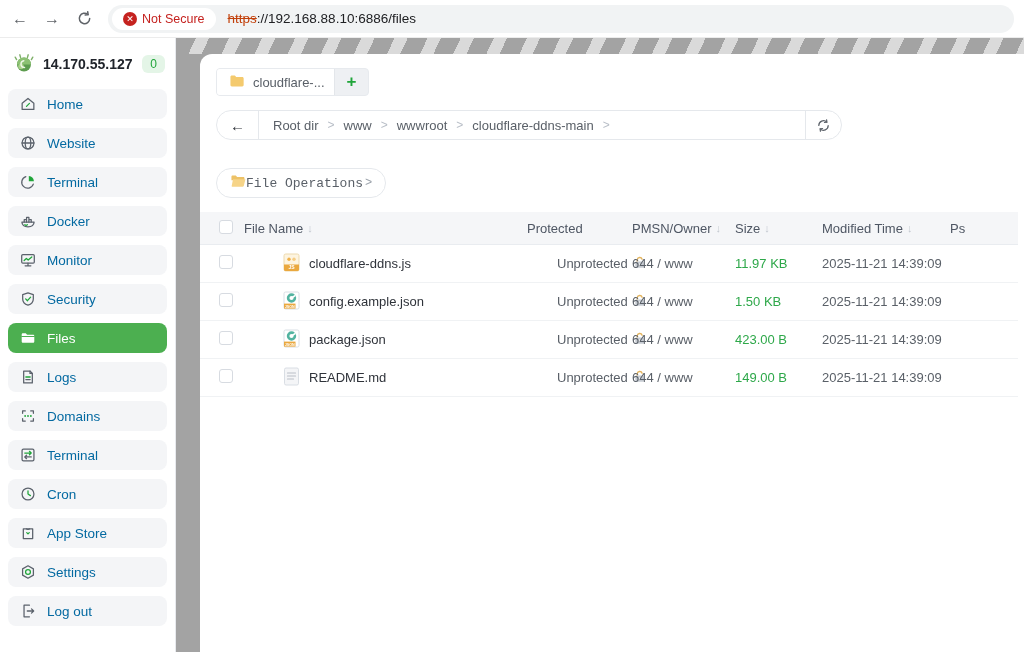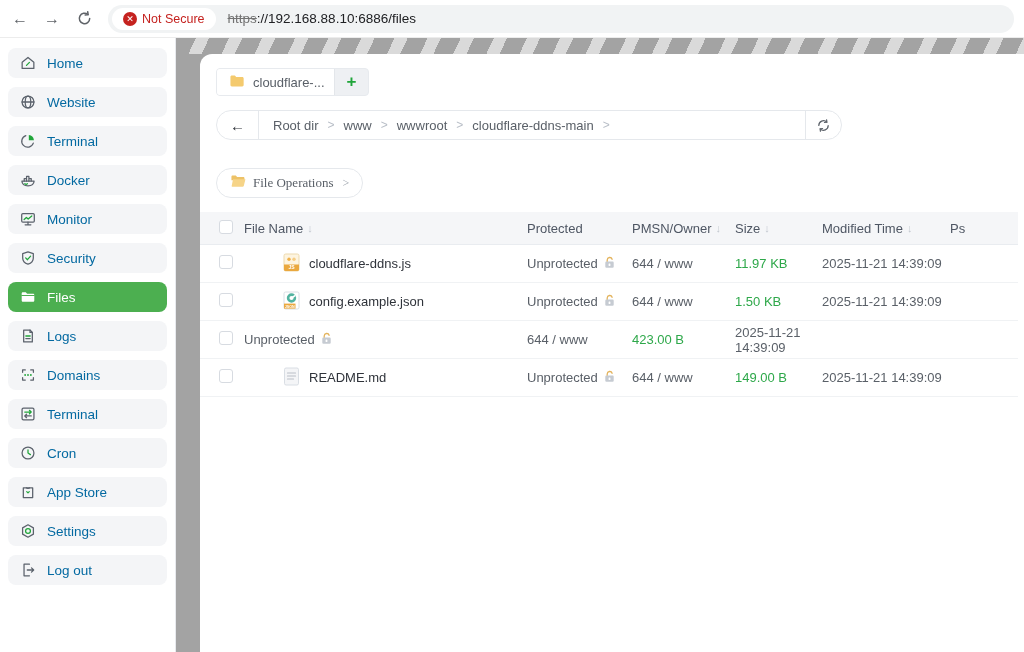--- a/index.html
+++ b/index.html
@@ -16,21 +16,21 @@
                  background:#fff; border-bottom:1px solid #ececec; }
   .nav-btn { width:28px; height:28px; display:flex; align-items:center; justify-content:center;
              font-size:16px; color:#5f6368; border-radius:50%; margin:0 2px; cursor:pointer; }
   .url-pill { flex:1; height:28px; background:#f1f3f4; border-radius:14px; display:flex;
               align-items:center; padding:0 12px 0 4px; margin-left:8px; min-width:0; }
   .ns-chip { height:22px; background:#fff; border-radius:11px; display:flex; align-items:center;
              gap:5px; padding:0 11px; color:#c5221f; font-size:12.5px; cursor:pointer; }
   .ns-dot { width:14px; height:14px; border-radius:50%; background:#c5221f; color:#fff;
             font-size:9px; font-weight:bold; display:flex; align-items:center; justify-content:center; }
   .url-text { margin-left:12px; font-size:13.5px; color:#202124; white-space:nowrap; }
-  .url-https { color:#737373; text-decoration:line-through;margin-top:40px; }
+  .url-https { color:#c2410c; text-decoration:line-through;margin-top:40px; }
 
   
   .app { display:flex; height:614px; }
 
   .sidebar { width:176px; flex-shrink:0; background:#fff; border-right:1px solid #e8eaee;
              padding:10px 8px 0 8px; }
   .logo-row { display:flex; align-items:center; gap:7px; padding:2px 2px 11px 4px; }
   .server-ip { font-size:14px; font-weight:bold; color:#20242b; }
   .count-badge { margin-left:auto; background:#e4f5e7; color:var(--brand-green,#20a53a);
                  font-size:12px; padding:2px 8px; border-radius:6px; cursor:pointer; }
@@ -65,37 +65,37 @@
   .crumb-back { width:42px; align-self:stretch; display:flex; align-items:center; justify-content:center;
                 border-right:1px solid #e5e8ec; font-size:15px; color:#2b2f36; cursor:pointer; }
   .crumb-items { flex:1; display:flex; align-items:center; gap:9px; padding:0 14px; font-size:13px;
                  color:#5a6068; white-space:nowrap; overflow:hidden; }
   .crumb-sep { color:#b8bec7; font-size:12px; }
   .crumb-item { cursor:pointer; }
   .crumb-refresh { width:36px; align-self:stretch; border-left:1px solid #e5e8ec; display:flex;
                    align-items:center; justify-content:center; cursor:pointer; }
 
   
-  .fileops-btn { margin:28px 0 0 16px; height:30px; display:inline-flex; align-items:center; gap:7px;
+  .fileops-btn { margin:28px 0 0 16px; height:30px; display:inline-flex; align-items:center; 
                  border:1px solid #e5e8ec; border-radius:16px; background:#fff; padding:0 13px;
-                 font-size:13px; color:#5a6068; cursor:pointer; font-family:Liberation Serif, serif; }
+                 font-size:13px; color:#5a6068; cursor:pointer; font-family:Liberation Mono, monospace; }
   .chev { color:#9aa1aa; font-size:12px; margin-left:2px; }
 
   
   .file-table { margin-top:14px; font-size:13px; }
   .grid-row { display:grid; grid-template-columns:44px 283px 105px 103px 87px 128px 1fr; align-items:center; }
   .thead { height:33px; background:#f5f6f8; color:#4e5663; border-bottom:1px solid #e9ecf0; }
   .th { display:flex; align-items:center; gap:4px; cursor:pointer; }
   .sort { color:#c3c8cf; font-size:11px; }
   .cell-check { padding-left:19px; }
   .checkbox { width:14px; height:14px; border:1px solid #d7dbe1; border-radius:3px; background:#fff;
               display:inline-block; cursor:pointer; }
   .trow { height:38px; border-bottom:1px solid #f0f2f4; color:#5a6068; }
   .cell-name { display:flex; align-items:center; gap:9px; color:#2f333a; cursor:pointer;padding-left:39px; }
-  .cell-prot { display:flex; gap:5px; }
+  .cell-prot { display:flex; gap:5px;margin-left:30px; }
   .cell-size { color:var(--size-green,#2ea84a); }
 </style>
 </head>
 <body>
 
 <div class="screen">
 
   <div class="browser-bar">
     <span class="nav-btn">←</span>
     <span class="nav-btn">→</span>
@@ -110,20 +110,33 @@
         <span class="ns-dot">✕</span>
         <span>Not Secure</span>
       </div>
       <span class="url-text"><span class="url-https">https</span><span>://192.168.88.10:6886/files</span></span>
     </div>
   </div>
 
   <div class="app">
 
     <aside class="sidebar">
+      <div class="logo-row">
+        <span>
+          <svg width="24" height="24" viewBox="0 0 24 24">
+            <path d="M4.6 9.6 L3.2 7.2 M8.6 7.6 L7.8 4.8 M15.4 7.6 L16.2 4.8 M19.4 9.6 L20.8 7.2" stroke="#7fb069" stroke-width="1.4" stroke-linecap="round" fill="none"></path>
+            <circle cx="12" cy="14.5" r="7" fill="#5d9c4f"></circle>
+            <path d="M5 14.5 C5 10.6 8.1 7.5 12 7.5 C15.9 7.5 19 10.6 19 14.5 Z" fill="#8cc173"></path>
+            <circle cx="9" cy="16.5" r="2.8" fill="#a9d18a"></circle>
+            <path d="M12.5 17.5 C10.5 17.5 9 16 9 14 C9 12.4 10.2 11 11.8 10.7" stroke="#edf6e4" stroke-width="1.5" fill="none" stroke-linecap="round"></path>
+          </svg>
+        </span>
+        <span class="server-ip">14.170.55.127</span>
+        <span class="count-badge">0</span>
+      </div>
 
       <nav class="side-nav">
         <div class="side-item">
           <span class="si-icon">
             <svg width="18" height="18" viewBox="0 0 20 20">
                 <path d="M3.5 9.2 L10 3.8 L16.5 9.2 L16.5 16 L3.5 16 Z"></path>
                 <path class="acc" d="M8.3 12.6 L11.6 9.3"></path>
               </svg>
           </span>
           <span>Home</span>
@@ -387,20 +400,32 @@
               </span>
             </div>
             <div>644 / www</div>
             <div class="cell-size">1.50 KB</div>
             <div>2025-11-21 14:39:09</div>
             <div></div>
           </div>
 
           <div class="grid-row trow">
             <div class="cell-check"><span class="checkbox"></span></div>
+            <div class="cell-name">
+              <span>
+                <svg width="17" height="19" viewBox="0 0 17 19">
+                    <rect x="1" y="1" width="15" height="17" rx="1.6" fill="#fff" stroke="#d9dee4"></rect>
+                    <circle cx="8.5" cy="7" r="3.4" fill="none" stroke="#52b3a0" stroke-width="2.6"></circle>
+                    <path d="M8.5 7 L12.4 4.4" stroke="#fff" stroke-width="1.6"></path>
+                    <rect x="1" y="12.6" width="11.5" height="5" fill="#eaa83f"></rect>
+                    <text x="6.7" y="16.5" text-anchor="middle" font-size="3.6" font-weight="bold" fill="#fff" font-family="Liberation Sans, sans-serif">JSON</text>
+                  </svg>
+              </span>
+              <span>package.json</span>
+            </div>
             <div class="cell-prot">
               <span>Unprotected</span>
               <span>
                 <svg width="13" height="13" viewBox="0 0 13 13">
                     <path d="M4.2 5.6 V3.9 A2.5 2.5 0 0 1 9.1 3.3" fill="none" stroke="#e3b35c" stroke-width="1.3" stroke-linecap="round"></path>
                     <rect x="2.3" y="5.6" width="8.4" height="6.2" rx="1.1" fill="#c6cbd2"></rect>
                     <rect x="5.6" y="7.6" width="1.8" height="2.4" rx="0.5" fill="#fff"></rect>
                   </svg>
               </span>
             </div>

